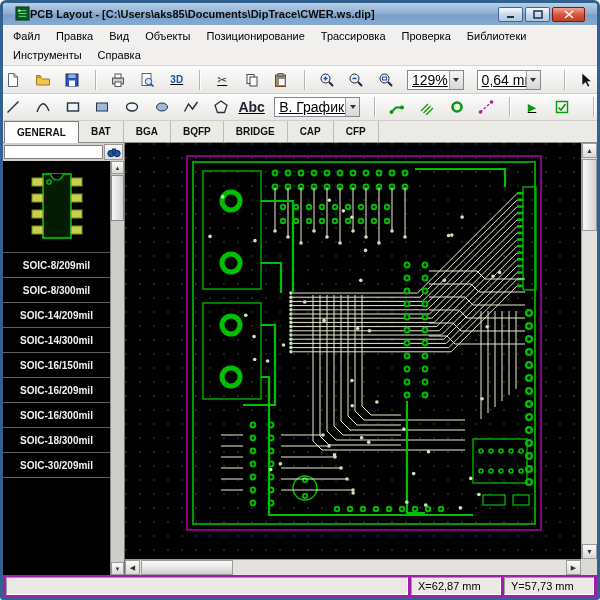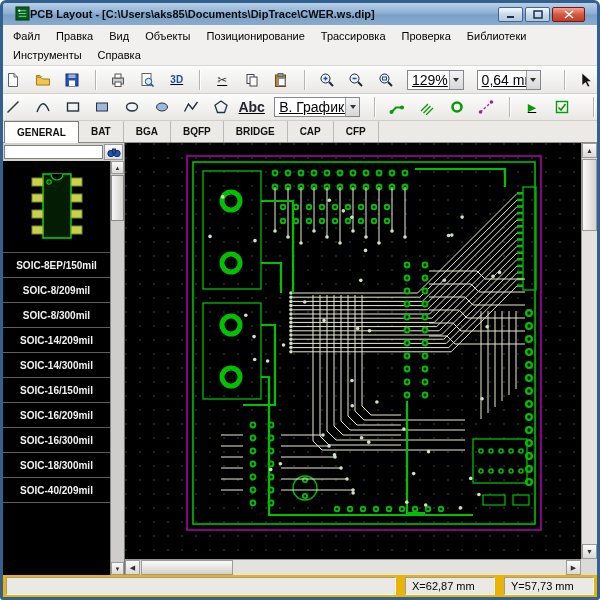--- a/index.html
+++ b/index.html
@@ -79,21 +79,21 @@
   .v-scroll .scroll-btn.bottom{position:absolute;bottom:0;left:0;}
   .h-scroll .scroll-btn{position:absolute;top:0;height:100%;}
   .h-scroll .scroll-btn.left{left:0;}
   .h-scroll .scroll-btn.right{right:0;}
   .v-thumb{position:absolute;top:16px;left:0;right:0;height:72px;
     background:linear-gradient(90deg,#fafafa,#d4d2ce);border:1px solid #9a9a9a;}
   .h-thumb{position:absolute;left:16px;top:0;bottom:0;width:92px;
     background:linear-gradient(#fafafa,#d4d2ce);border:1px solid #9a9a9a;}
   .scroll-corner{position:absolute;right:0;bottom:0;width:16px;height:16px;background:#dcdad6;}
   
-  .statusbar{height:22px;flex:0 0 22px;background:#eab308;display:flex;gap:9px;padding:2px 3px;font-size:11px;}
+  .statusbar{height:22px;flex:0 0 22px;background:#a21caf;display:flex;gap:3px;padding:2px 3px;font-size:11px;}
   .panel{border:1px solid;border-color:#9b9b9b #fdfdfd #fdfdfd #9b9b9b;background:#ebe9e5;
     display:flex;align-items:center;padding:0 6px;white-space:nowrap;}
   .panel.main{flex:1;}
   .panel.coord{width:90px;flex:0 0 90px;}
 </style>
 </head>
 <body>
 
 <div class="window">
 
@@ -362,30 +362,29 @@
           <rect x="25" y="62" width="11" height="8" fill="#c6d24e" stroke="#7e8c20"></rect>
           <rect x="64" y="14" width="11" height="8" fill="#c6d24e" stroke="#7e8c20"></rect>
           <rect x="64" y="30" width="11" height="8" fill="#c6d24e" stroke="#7e8c20"></rect>
           <rect x="64" y="46" width="11" height="8" fill="#c6d24e" stroke="#7e8c20"></rect>
           <rect x="64" y="62" width="11" height="8" fill="#c6d24e" stroke="#7e8c20"></rect>
           <path d="M44 10 A6 6 0 0 0 56 10" fill="#000" stroke="#00cc00" stroke-width="1.2"></path>
           <circle cx="42" cy="18" r="2.2" fill="none" stroke="#00cc00" stroke-width="1.2"></circle>
         </svg>
       </div>
       <div class="comp-list">
-        <div class="comp-item">SOIC-8EP/150mil</div>
         <div class="comp-item">SOIC-8/209mil</div>
         <div class="comp-item">SOIC-8/300mil</div>
         <div class="comp-item">SOIC-14/209mil</div>
         <div class="comp-item">SOIC-14/300mil</div>
         <div class="comp-item">SOIC-16/150mil</div>
         <div class="comp-item">SOIC-16/209mil</div>
         <div class="comp-item">SOIC-16/300mil</div>
         <div class="comp-item">SOIC-18/300mil</div>
-        <div class="comp-item">SOIC-40/209mil</div>
+        <div class="comp-item">SOIC-30/209mil</div>
       </div>
       <div class="side-scroll">
         <button class="sb-btn">
             <span>▲</span>
           </button>
         <div class="side-thumb"></div>
         <button class="sb-btn bottom">
             <span>▼</span>
           </button>
       </div>

